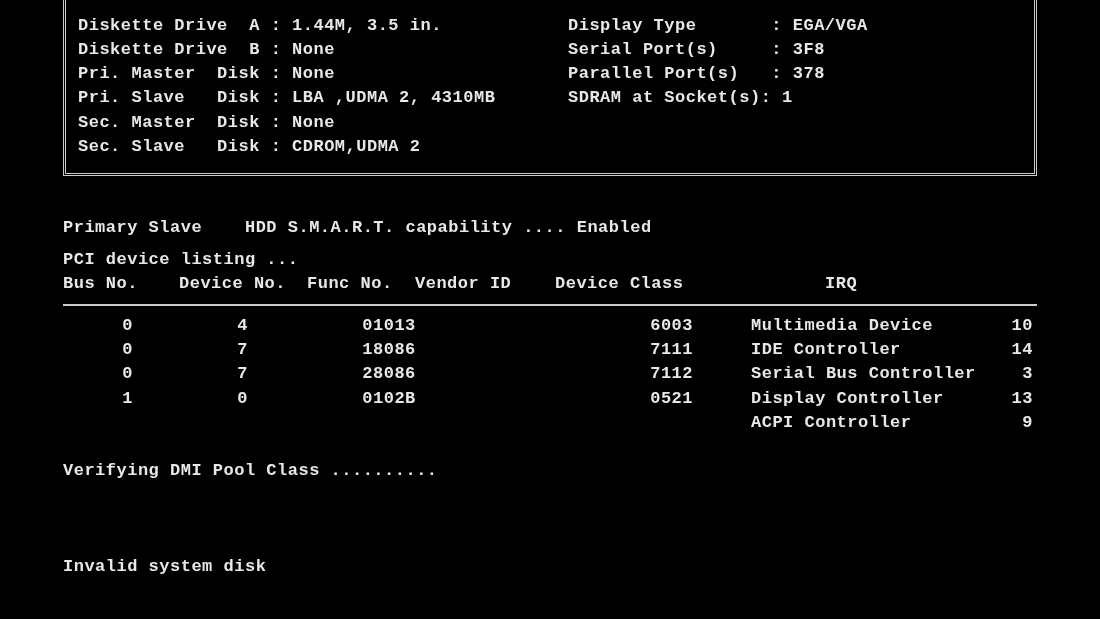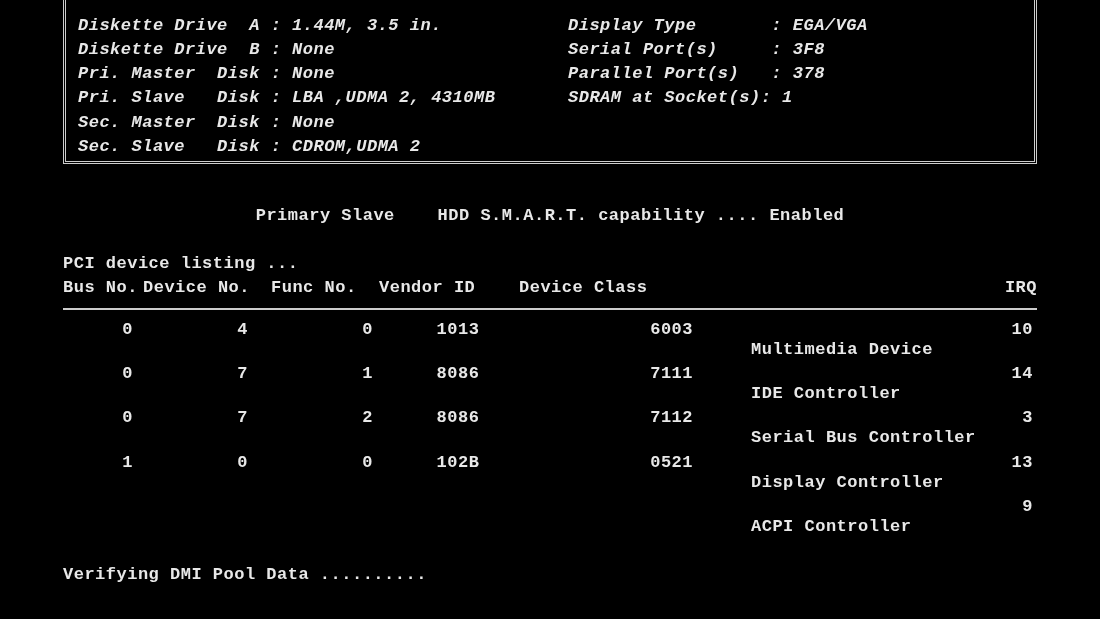--- a/index.html
+++ b/index.html
@@ -19,23 +19,22 @@
       overflow: hidden;
       letter-spacing: 0.5px;
     }
     .outer {
       padding: 0 0 0 0;
     }
     .config-box {
       border: 3px double #ccc;
       border-top: none;
       margin: 0 63px;
-      padding: 14px 10px 2px 12px;
+      padding: 14px 10px 14px 12px;
       position: relative;
-      font-style: italic;
     }
     .config-box::before {
       content: '';
       position: absolute;
       top: 0;
       left: -3px;
       right: -3px;
       height: 3px;
       background: #000;
       border-left: 3px double #ccc;
@@ -51,53 +50,52 @@
     }
     .cfg-right {
       flex: 1;
     }
     .below {
       padding: 0 63px;
       margin-top: 40px;
     }
     .smart-line {
       white-space: pre;
-      margin-bottom: 24px;
-      text-align: center;
+      margin-bottom: 8px;
     }
     .pci-header {
       white-space: pre;
     }
     .pci-cols {
       white-space: pre;
       display: flex;
     }
     .hr {
       border-bottom: 2px solid #ccc;
       margin: 8px 0 8px 0;
     }
     .pci-row {
       white-space: pre;
       display: flex;
     }
     .col-bus { width: 70px; text-align: right; padding-right: 0; }
     .col-dev { width: 115px; text-align: right; padding-right: 0; }
     .col-func { width: 125px; text-align: right; padding-right: 0; }
-    .col-vendor { width: 170px; text-align: center; padding-right: 0; }
+    .col-vendor { width: 170px; text-align: left; padding-right: 0; }
     .col-devid { width: 150px; text-align: right; padding-right: 0; }
-    .col-class { width: 295px; text-align: left; padding-left: 58px; margin-top: 20px; }
+    .col-class { width: 295px; text-align: left; padding-left: 58px; }
     .col-irq { width: 45px; text-align: right; }
 
     .h-bus { width: 80px; }
-    .h-dev { width: 128px; }
+    .h-dev { width: 128px; margin-left: 36px; }
     .h-func { width: 108px; font-family: Liberation Mono, monospace; }
     .h-vendor { width: 140px; }
     .h-devid { width: 142px; }
     .h-class { width: 270px; }
-    .h-irq { flex:1; text-align: right; }
+    .h-irq { flex:1; text-align: left; }
 
     .verifying {
       white-space: pre;
       margin-top: 24px;
     }
     .error {
       white-space: pre;
       margin-top: 24px;
     }
     @keyframes blink {
@@ -129,21 +127,21 @@
     </div>
     <div class="hr"></div>
     <div id="pci-rows">
         <div class="pci-row"><span class="col-bus">0</span><span class="col-dev">4</span><span class="col-func">0</span><span class="col-vendor">1013</span><span class="col-devid">6003</span><span class="col-class">Multimedia Device</span><span class="col-irq">10</span></div>
         <div class="pci-row"><span class="col-bus">0</span><span class="col-dev">7</span><span class="col-func">1</span><span class="col-vendor">8086</span><span class="col-devid">7111</span><span class="col-class">IDE Controller</span><span class="col-irq">14</span></div>
         <div class="pci-row"><span class="col-bus">0</span><span class="col-dev">7</span><span class="col-func">2</span><span class="col-vendor">8086</span><span class="col-devid">7112</span><span class="col-class">Serial Bus Controller</span><span class="col-irq">3</span></div>
         <div class="pci-row"><span class="col-bus">1</span><span class="col-dev">0</span><span class="col-func">0</span><span class="col-vendor">102B</span><span class="col-devid">0521</span><span class="col-class">Display Controller</span><span class="col-irq">13</span></div>
         <div class="pci-row"><span class="col-bus"></span><span class="col-dev"></span><span class="col-func"></span><span class="col-vendor"></span><span class="col-devid"></span><span class="col-class">ACPI Controller</span><span class="col-irq">9</span></div>
       </div>
 
-    <div class="verifying">Verifying DMI Pool Data ..........</div>
+    <div class="verifying">Verifying DMI Pool Class ..........</div>
 
     <div class="error">
       <div>Invalid system disk</div>
       
     </div>
 
   </div>
 
 </div>
 

